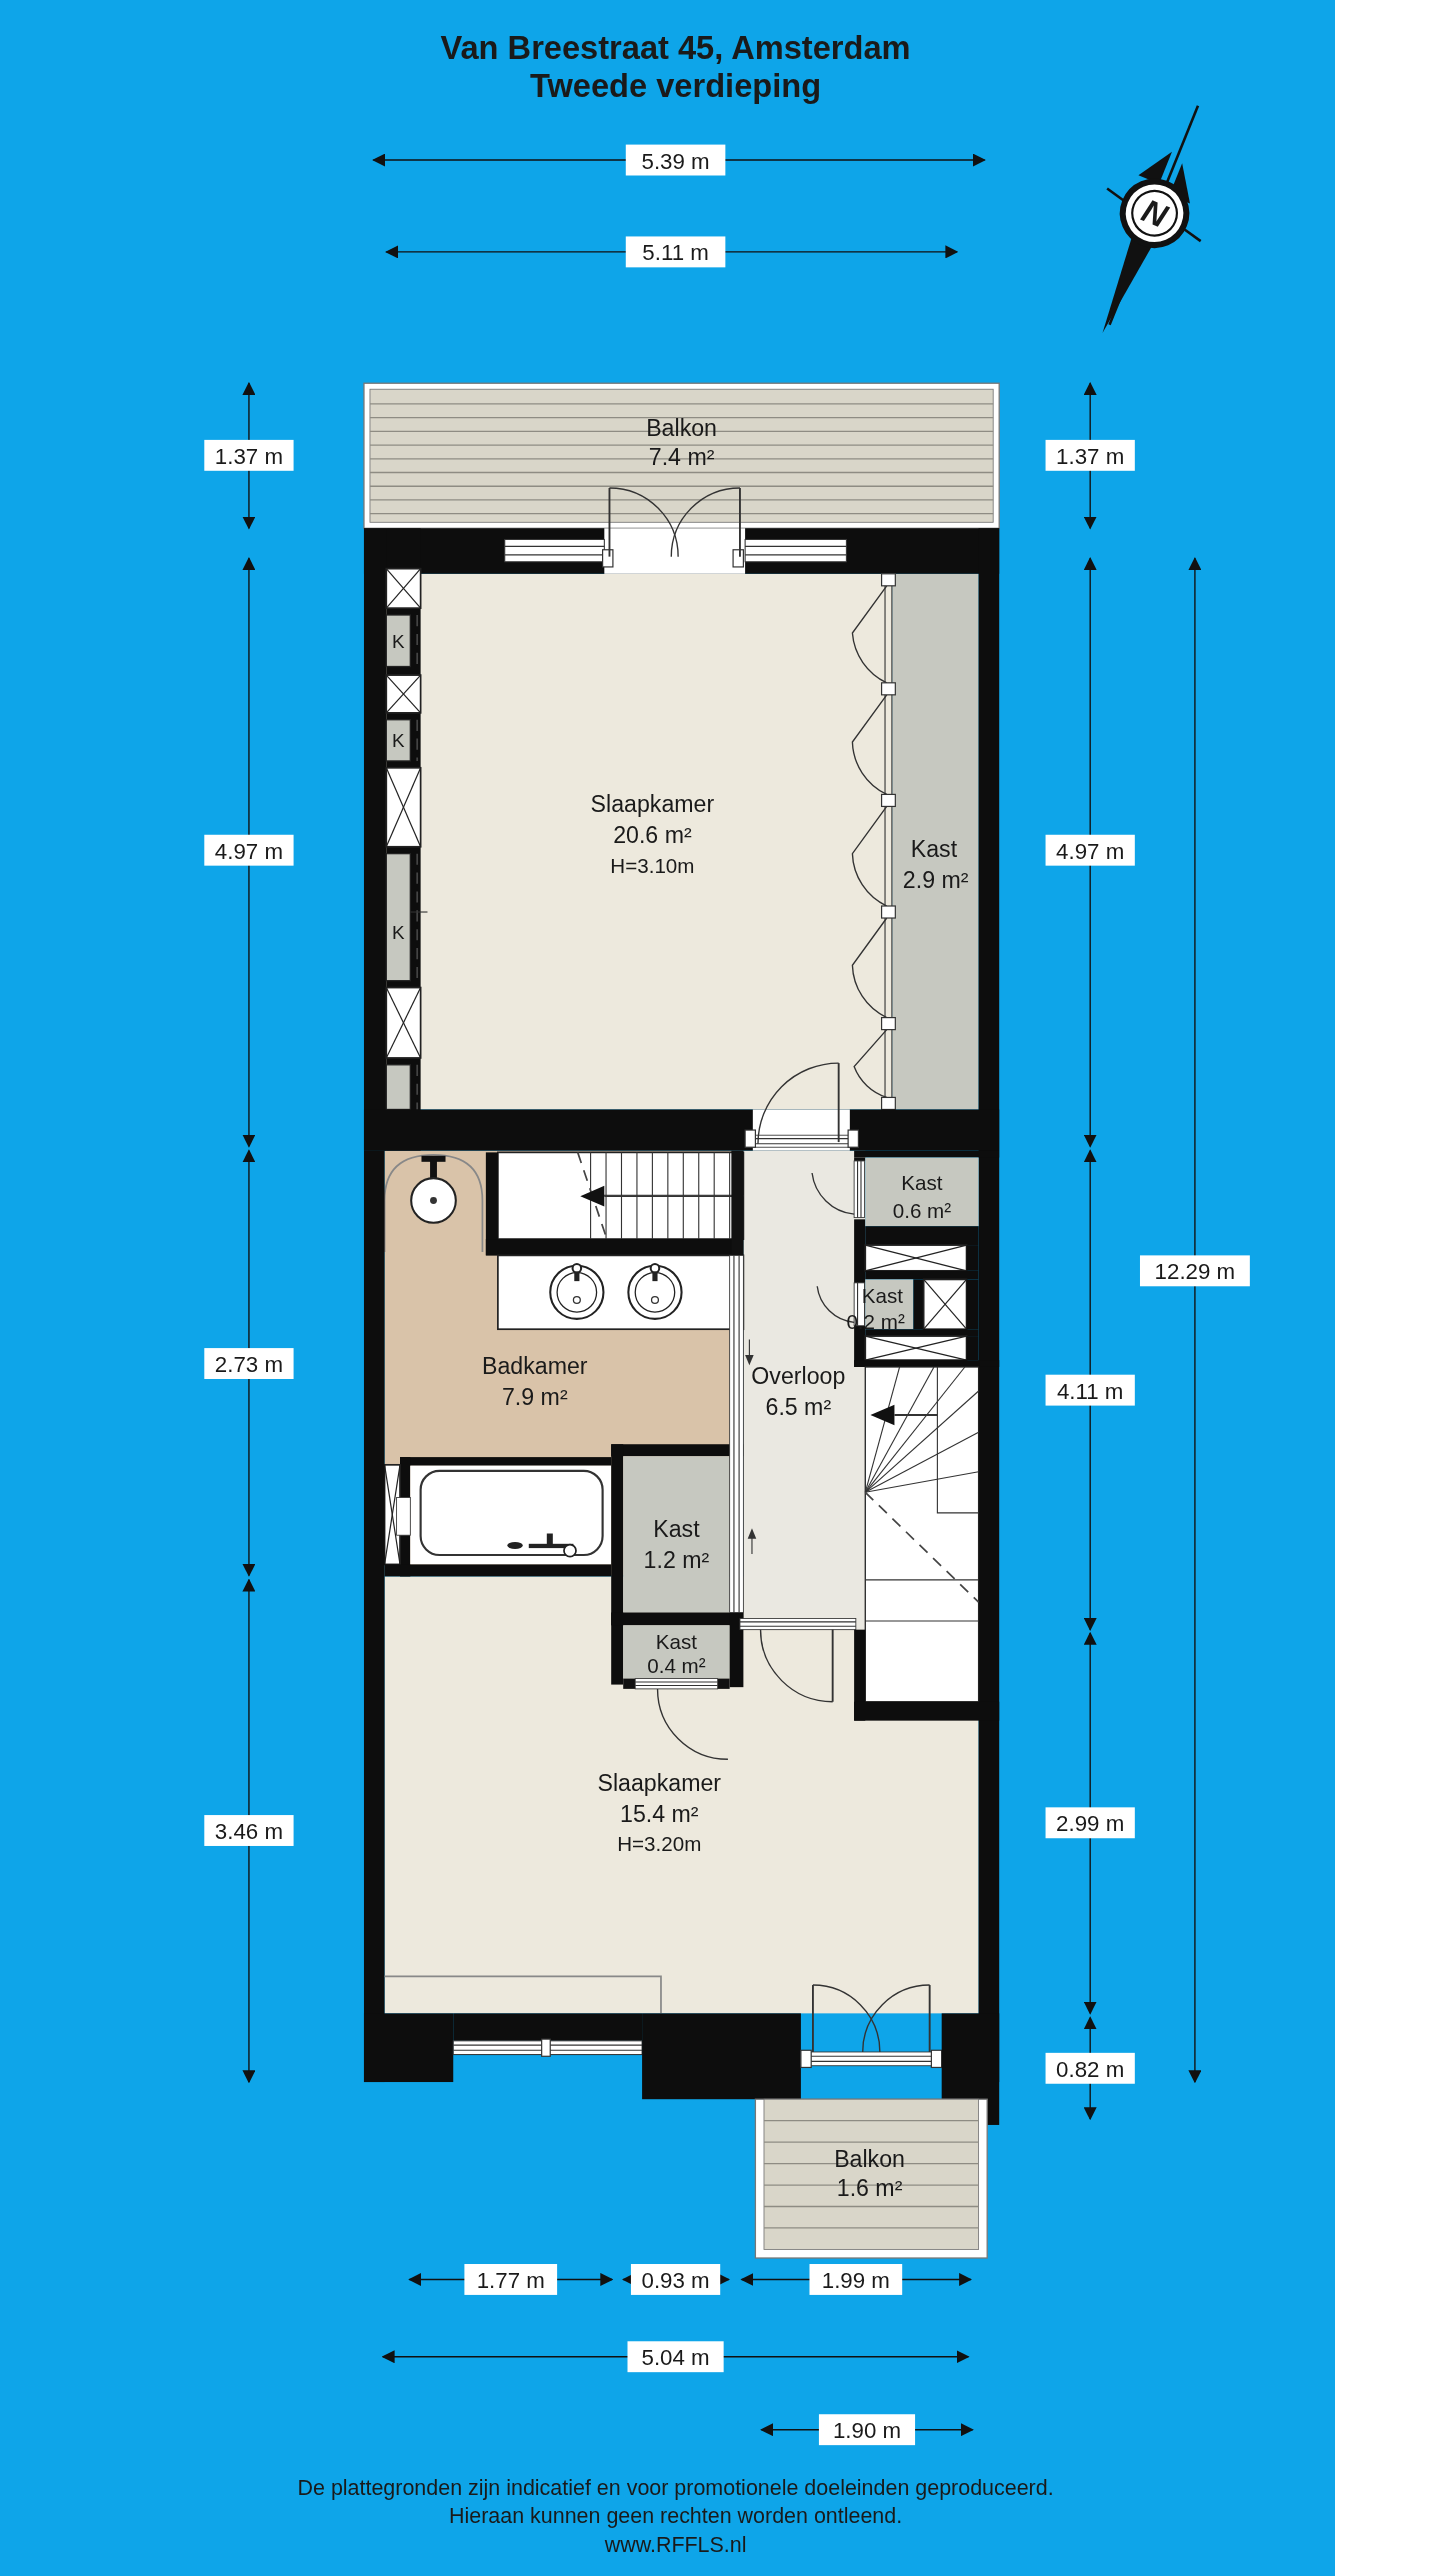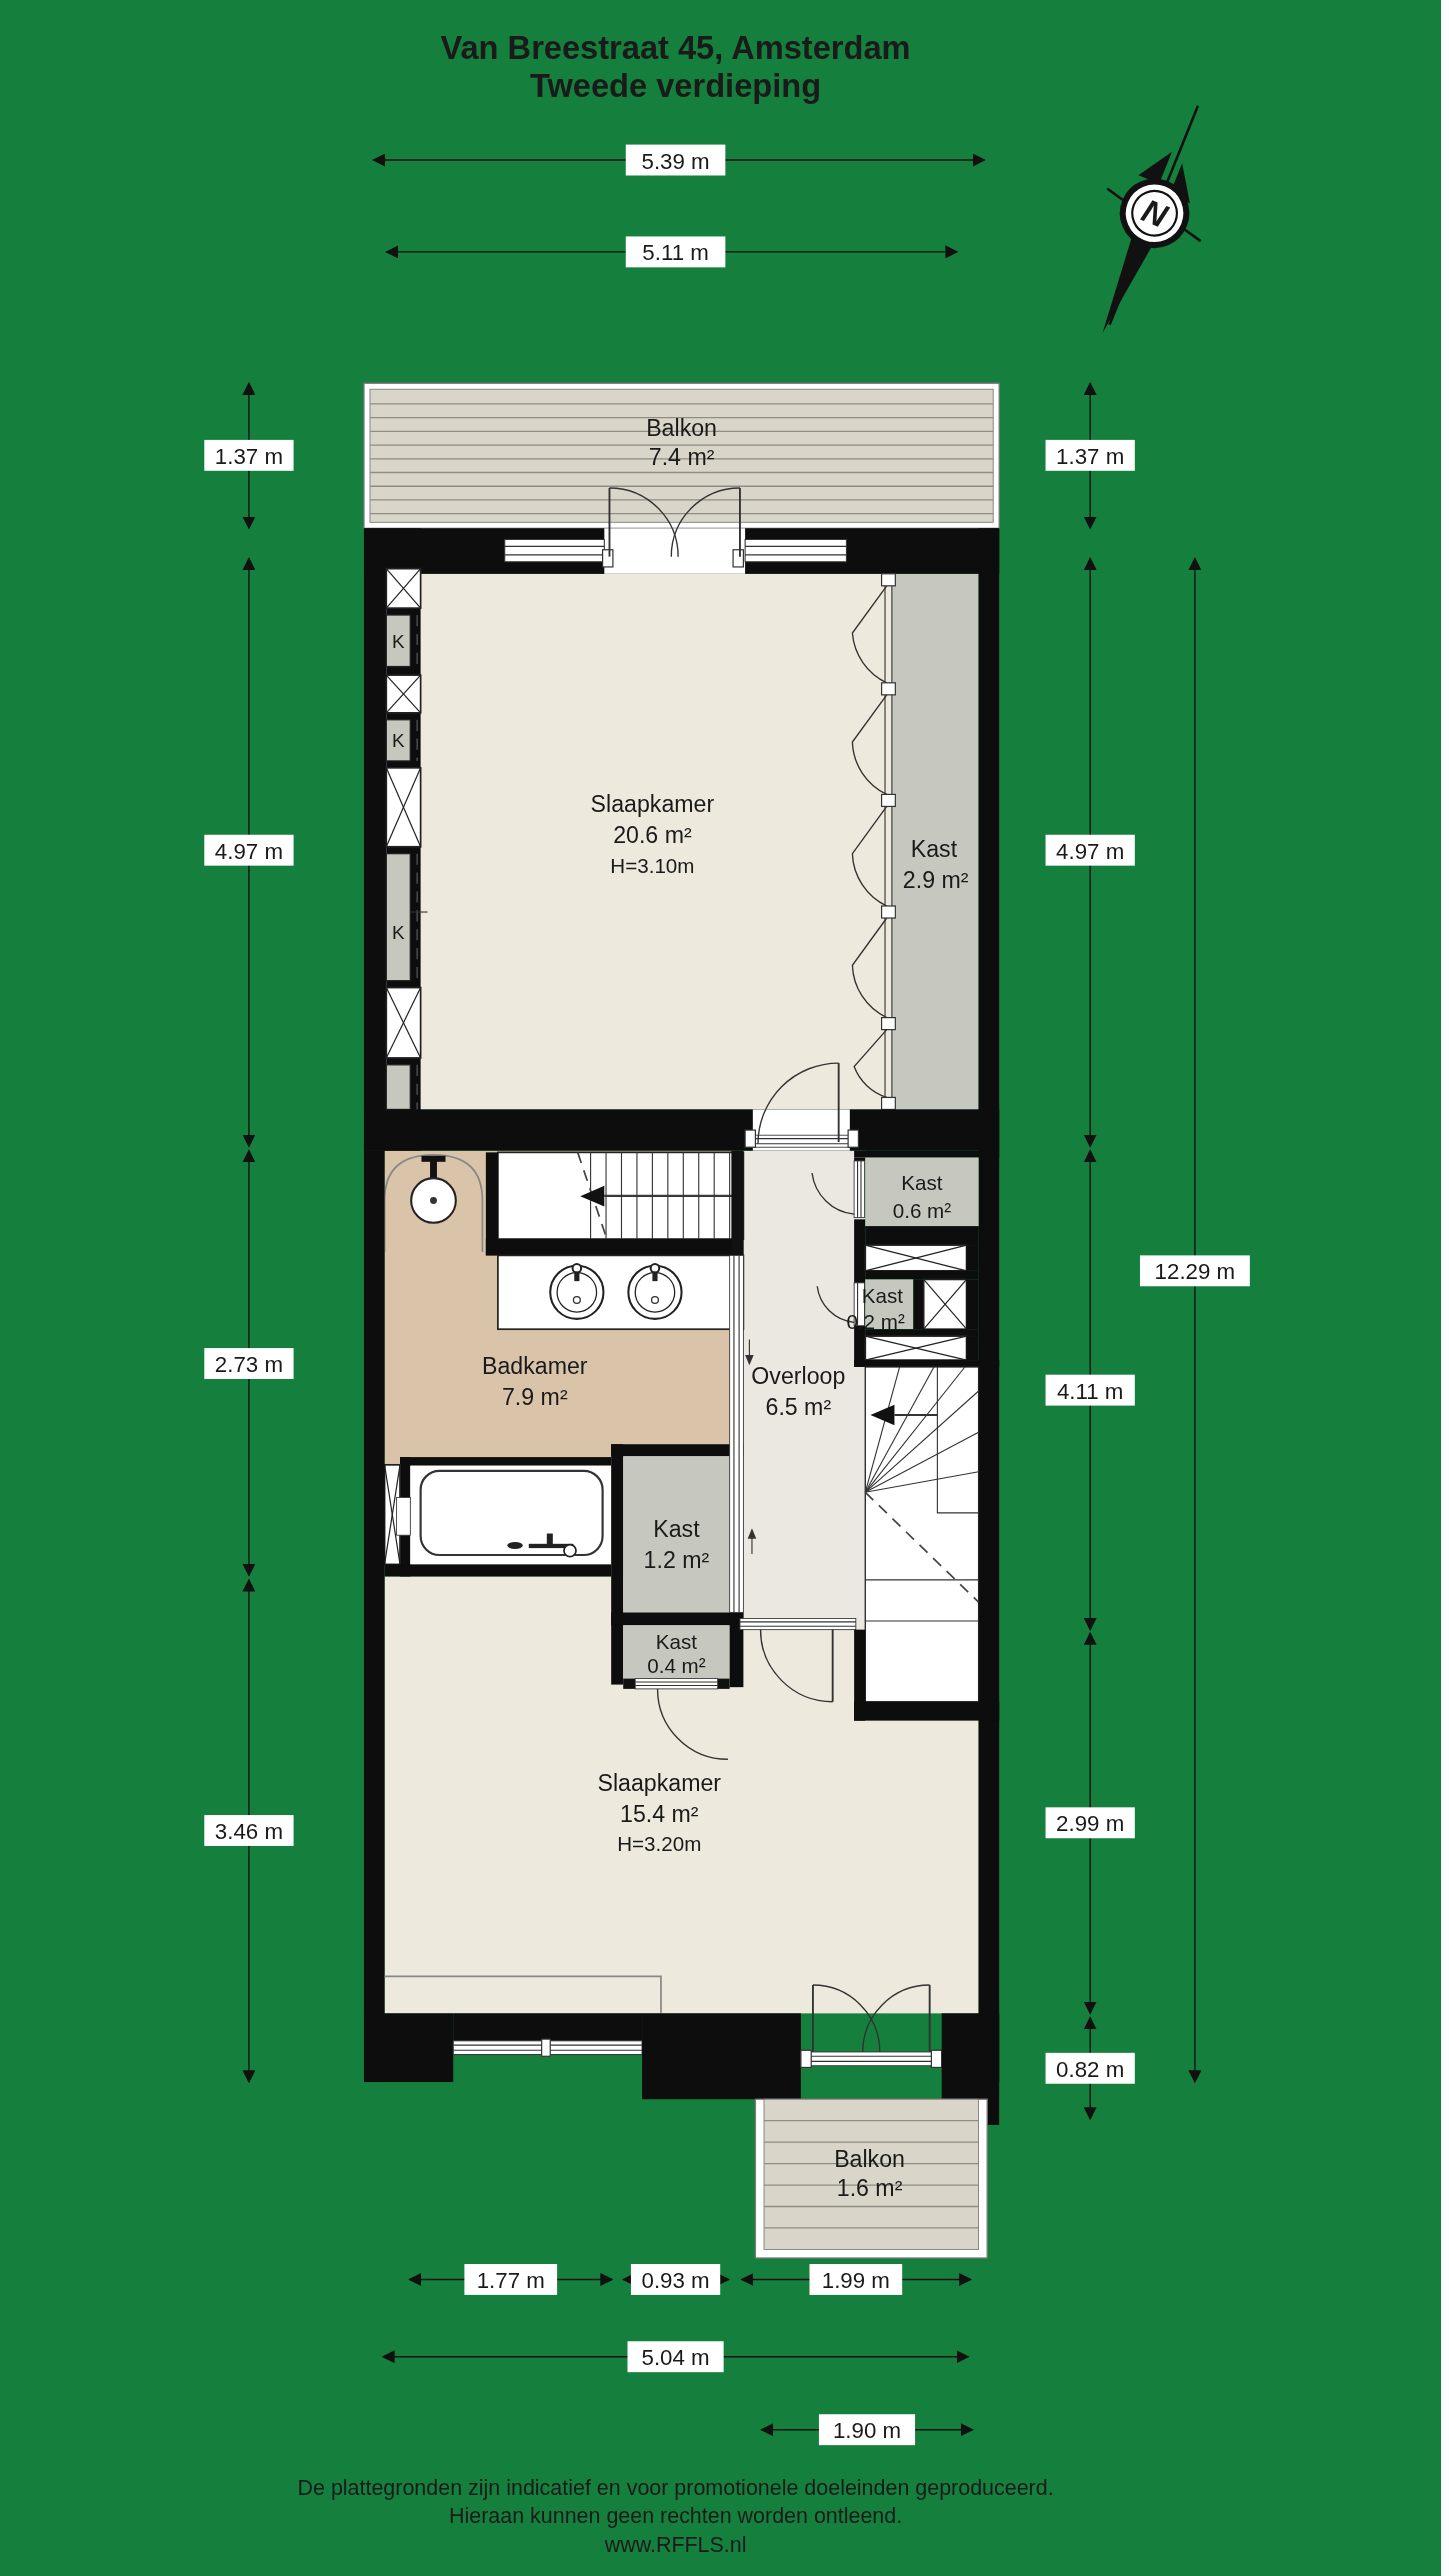--- a/index.html
+++ b/index.html
@@ -1,16 +1,16 @@
 <!DOCTYPE html>
 <html style="font-size:13.7px"><head>
 <meta charset="utf-8">
 <style>
   html,body{margin:0;padding:0;background:#fff;}
-  #page{position:relative;width:1441px;height:2576px;background:#15803d;overflow:hidden;
+  #page{position:relative;width:1335px;height:2576px;background:#0ea5e9;overflow:hidden;
         font-family:"Liberation Sans", sans-serif;}
   svg{position:absolute;left:0;top:0;}
   text{fill:#1a1a1a;font-family:"Liberation Sans", sans-serif;}
   .t-title{font-size:38px;font-weight:bold;}
   .t-room{font-size:27px;}
   .t-sm{font-size:24px;}
   .t-dim{font-size:26px;}
   .t-k{font-size:22px;}
   .t-foot{font-size:25px;}
   .wall{fill:#0d0d0d;stroke:none;}

